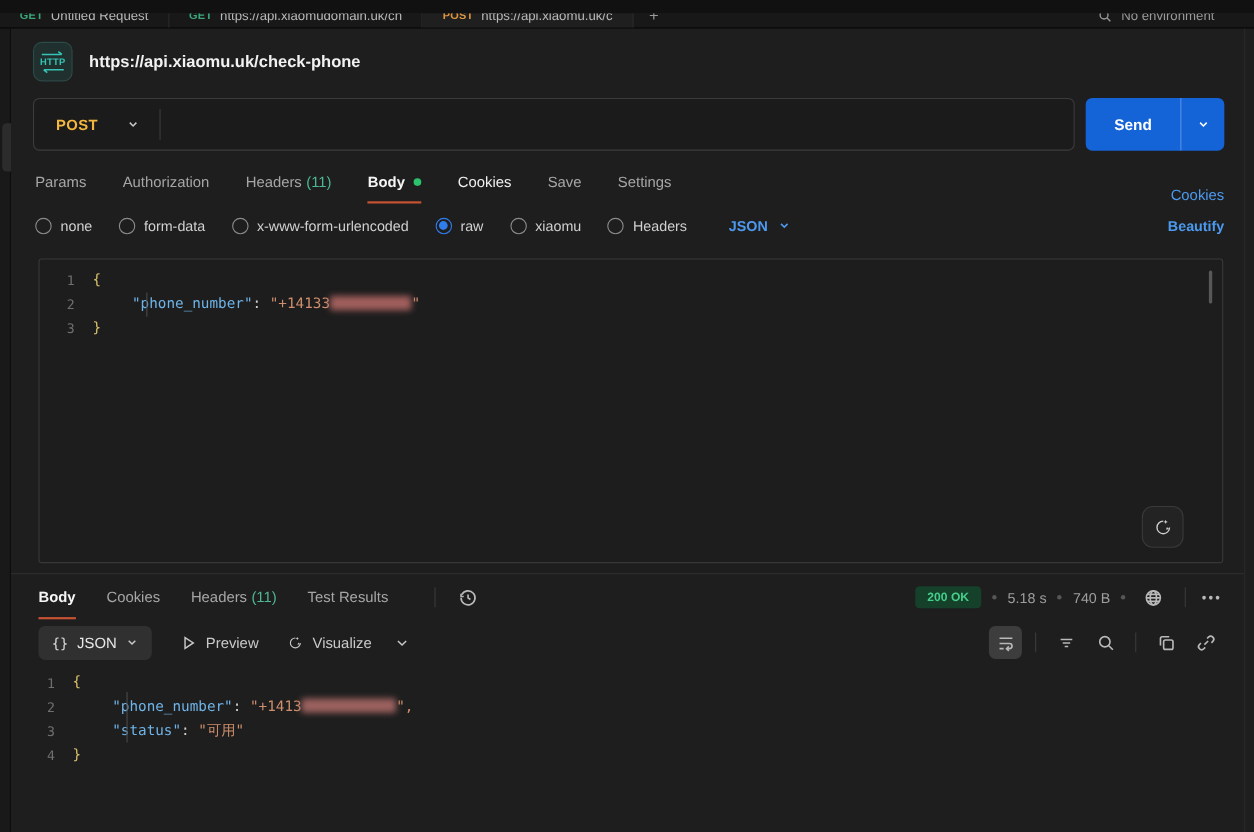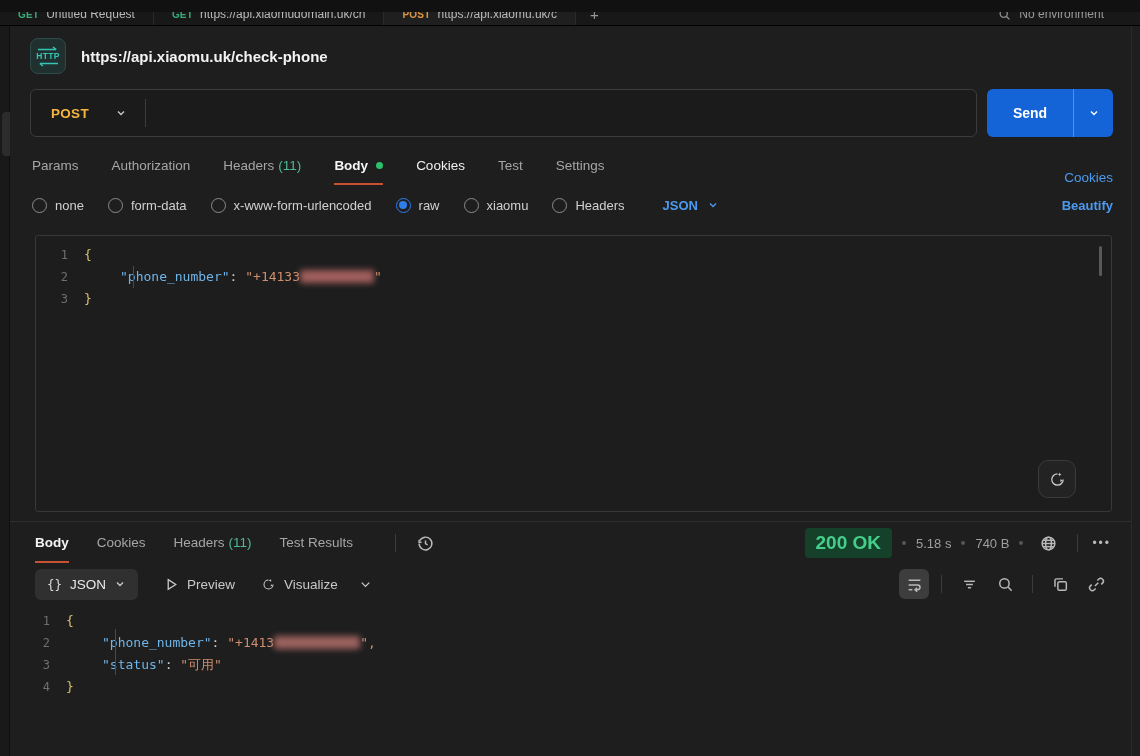--- a/index.html
+++ b/index.html
@@ -98,21 +98,21 @@
   .resp-header { display:flex; align-items:center; height:42px; padding:0 20px 0 25px; font-size:13.5px; }
   .resp-tab { position:relative; margin-right:28px; color:#a6a6a6; cursor:pointer; padding:12px 0 13px; white-space:nowrap; }
   .resp-tab .cnt { color:#4db992; margin-left:4px; }
   .resp-tab.active { color:#f5f5f5; font-weight:700; }
   .resp-tab.active::after { content:""; position:absolute; left:0; right:0; bottom:0; height:2px; background:#c75233; }
   .vdiv { width:1px; height:18px; background:#3b3b3b; margin:0 14px; }
   .icon-btn { display:flex; align-items:center; justify-content:center; width:30px; height:30px; border-radius:6px; cursor:pointer; }
   .icon-btn svg { width:17px; height:17px; stroke:#b9b9b9; fill:none; stroke-width:1.4; }
   .icon-btn.active-bg { background:#3d3d3d; }
   .resp-meta { margin-left:auto; display:flex; align-items:center; gap:10px; font-size:13px; color:#9e9e9e; }
-  .status-badge { background:#15402a; color:#45cf8b; font-weight:600; padding:4px 11px; border-radius:4px; font-size:19px; }
+  .status-badge { background:#15402a; color:#45cf8b; font-weight:600; padding:4px 11px; border-radius:4px; font-size:11px; }
   .sep-dot { width:4px; height:4px; border-radius:50%; background:#565656; }
   .more-dots { color:#b9b9b9; font-size:12px; letter-spacing:2px; cursor:pointer; }
 
   .resp-toolbar { display:flex; align-items:center; height:40px; padding:0 20px 0 25px; }
   .json-btn { display:flex; align-items:center; gap:8px; background:#303030; border-radius:6px; height:31px; padding:0 12px; font-size:13.5px; color:#e8e8e8; cursor:pointer; }
   .json-btn .braces { font-family:"DejaVu Sans Mono", monospace; font-size:12.5px; color:#dcdcdc; }
   .tool-item { display:flex; align-items:center; gap:8px; margin-left:26px; color:#c9c9c9; font-size:13.5px; cursor:pointer; }
   .tool-item svg { width:15px; height:15px; stroke:#c9c9c9; fill:none; stroke-width:1.4; }
   .tool-caret { margin-left:20px; }
   .resp-icons { margin-left:auto; display:flex; align-items:center; gap:6px; }
@@ -190,21 +190,21 @@
         </div>
       </div>
     </div>
 
     <div class="req-tabs">
       <div class="rtab"><span>Params</span></div>
       <div class="rtab"><span>Authorization</span></div>
       <div class="rtab"><span>Headers</span><span class="cnt">(11)</span></div>
       <div class="rtab active"><span>Body</span><span class="dot"></span></div>
       <div class="rtab bright"><span>Cookies</span></div>
-      <div class="rtab"><span>Test</span></div>
+      <div class="rtab"><span>Save</span></div>
       <div class="rtab"><span>Settings</span></div>
       <div class="cookies-link">Cookies</div>
     </div>
 
     <div class="radio-row">
       <div class="radio-item">
           <span class="radio"></span>
           <span>none</span>
         </div>
       <div class="radio-item">

